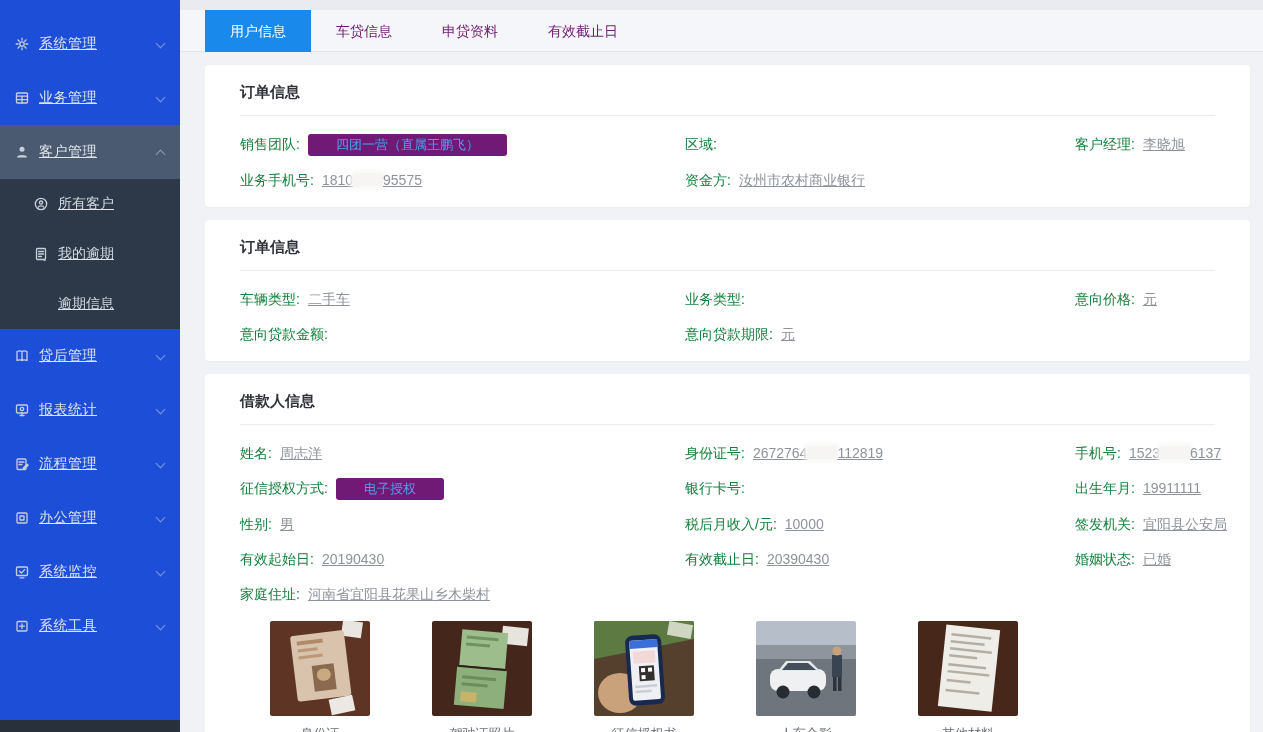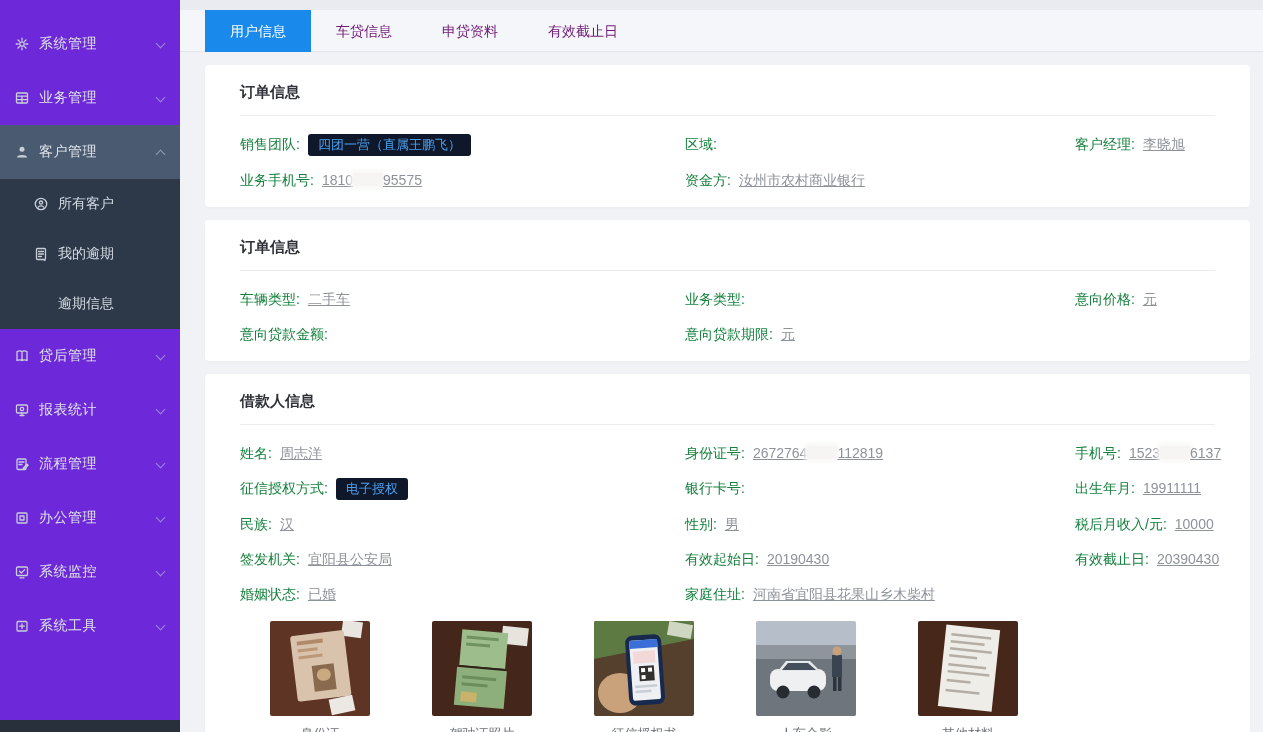--- a/index.html
+++ b/index.html
@@ -1,21 +1,21 @@
 <!DOCTYPE html>
 <html><head>
 <meta charset="utf-8">
 <style>
   * { margin:0; padding:0; box-sizing:border-box; }
   html,body { width:1263px; height:732px; overflow:hidden;
     font-family:"Liberation Sans","DejaVu Sans",sans-serif; background:#f0f2f5; }
 
   
   .sidebar { position:fixed; left:0; top:0; width:180px; height:732px;
-    background:#6d28d9; color:#dfe4ea; font-size:14px; }
+    background:#1d4ed8; color:#dfe4ea; font-size:14px;text-decoration:underline; }
   .s-item { height:54px; display:flex; align-items:center; padding:0 14px; cursor:pointer; }
   .s-item.parent-active { background:#4a5a70; }
   .s-icon { width:16px; height:16px; margin-right:9px; flex:0 0 16px; display:inline-flex; }
   .s-label { flex:1; letter-spacing:.5px; }
   .chev { width:10px; height:10px; position:relative; opacity:.55; }
   .chev::before { content:""; position:absolute; left:1px; top:1px; width:6px; height:6px;
     border-right:1.5px solid #cdd4dc; border-bottom:1.5px solid #cdd4dc; transform:rotate(45deg); }
   .chev.up::before { transform:rotate(-135deg); top:4px; }
   .submenu { background:#2d3949; }
   .sub-item { height:50px; display:flex; align-items:center; padding-left:33px; font-size:14px;
@@ -33,22 +33,22 @@
   .tab.active { background:#1989ec; color:#ffffff; }
 
   .card { background:#fff; border-radius:4px; margin:13px 13px 0 25px; padding:18px 35px 16px;
     box-shadow:0 1px 2px rgba(0,0,0,.03); }
   .card-title { font-size:15px; font-weight:700; color:#2f3238; padding-bottom:13px;
     border-bottom:1px solid #ececec; }
   .fields { display:grid; grid-template-columns:445px 390px 1fr; row-gap:13px; padding-top:17px; }
   .field { font-size:14px; line-height:22px; min-height:22px; white-space:nowrap; }
   .f-label { font-weight:400; color:#15803d; margin-right:8px; }
   .f-value { color:#8e939b;text-decoration:underline; }
-  .badge { display:inline-block; background:#0f172a; color:#4aa0ee; font-size:13px;
-    padding:3px 10px; border-radius:3px; line-height:16px; cursor:pointer; }
+  .badge { display:inline-block; background:#701a75; color:#4aa0ee; font-size:13px;
+    padding:3px 28px; border-radius:3px; line-height:16px; cursor:pointer; }
   .redact { display:inline-block; width:30px; height:13px; background:#f6f5f3;
     box-shadow:0 0 4px 3px #f9f8f7; border-radius:2px; vertical-align:-1px; }
 
   .photos { display:flex; gap:62px; padding:16px 0 0 30px; }
   .photo { width:100px; cursor:pointer; }
   .photo svg { display:block; border-radius:2px; }
   .caption { font-size:13px; color:#6a6f76; text-align:center; margin-top:9px; }
 </style>
 </head>
 <body>
@@ -206,21 +206,20 @@
       </section>
       <section class="card">
         <div class="card-title">借款人信息</div>
         <div class="fields">
           <div class="field"><span class="f-label">姓名:</span><span class="f-value">周志洋</span></div>
           <div class="field"><span class="f-label">身份证号:</span><span class="f-value"><span>2672764</span><span class="redact"></span><span>112819</span></span></div>
           <div class="field"><span class="f-label">手机号:</span><span class="f-value"><span>1523</span><span class="redact"></span><span>6137</span></span></div>
           <div class="field"><span class="f-label">征信授权方式:</span><span class="badge">电子授权</span></div>
           <div class="field"><span class="f-label">银行卡号:</span></div>
           <div class="field"><span class="f-label">出生年月:</span><span class="f-value">19911111</span></div>
-          <div class="field"><span class="f-label">民族:</span><span class="f-value">汉</span></div>
           <div class="field"><span class="f-label">性别:</span><span class="f-value">男</span></div>
           <div class="field"><span class="f-label">税后月收入/元:</span><span class="f-value">10000</span></div>
           <div class="field"><span class="f-label">签发机关:</span><span class="f-value">宜阳县公安局</span></div>
           <div class="field"><span class="f-label">有效起始日:</span><span class="f-value">20190430</span></div>
           <div class="field"><span class="f-label">有效截止日:</span><span class="f-value">20390430</span></div>
           <div class="field"><span class="f-label">婚姻状态:</span><span class="f-value">已婚</span></div>
           <div class="field"><span class="f-label">家庭住址:</span><span class="f-value">河南省宜阳县花果山乡木柴村</span></div>
           <div class="field"></div>
         </div>
         <div class="photos">

